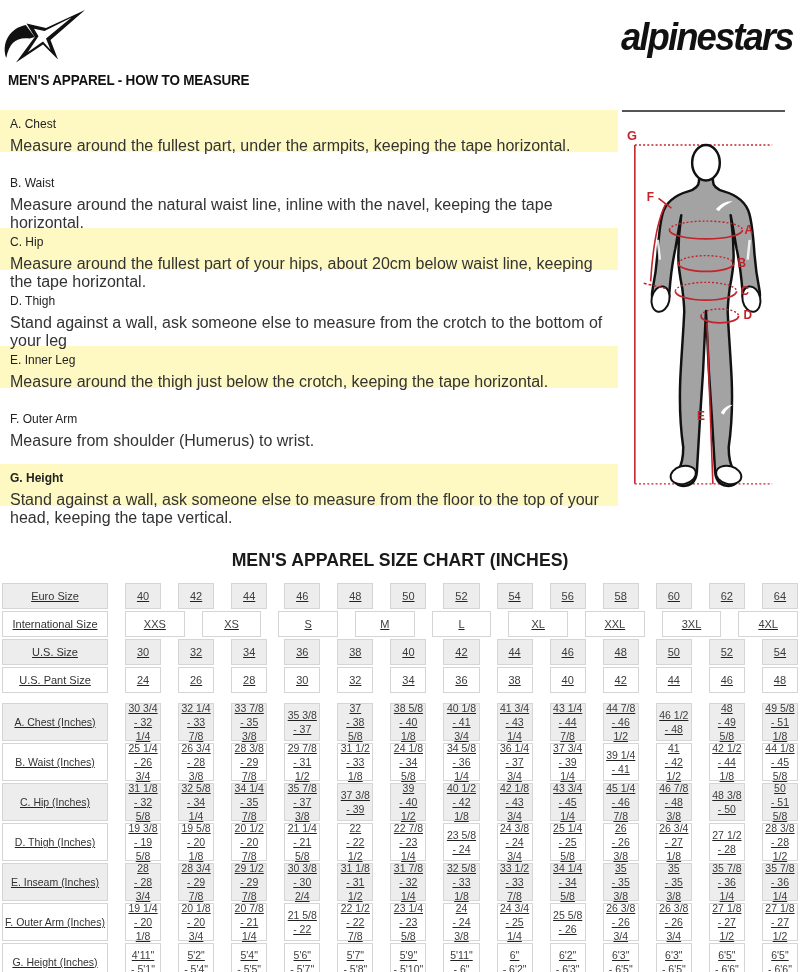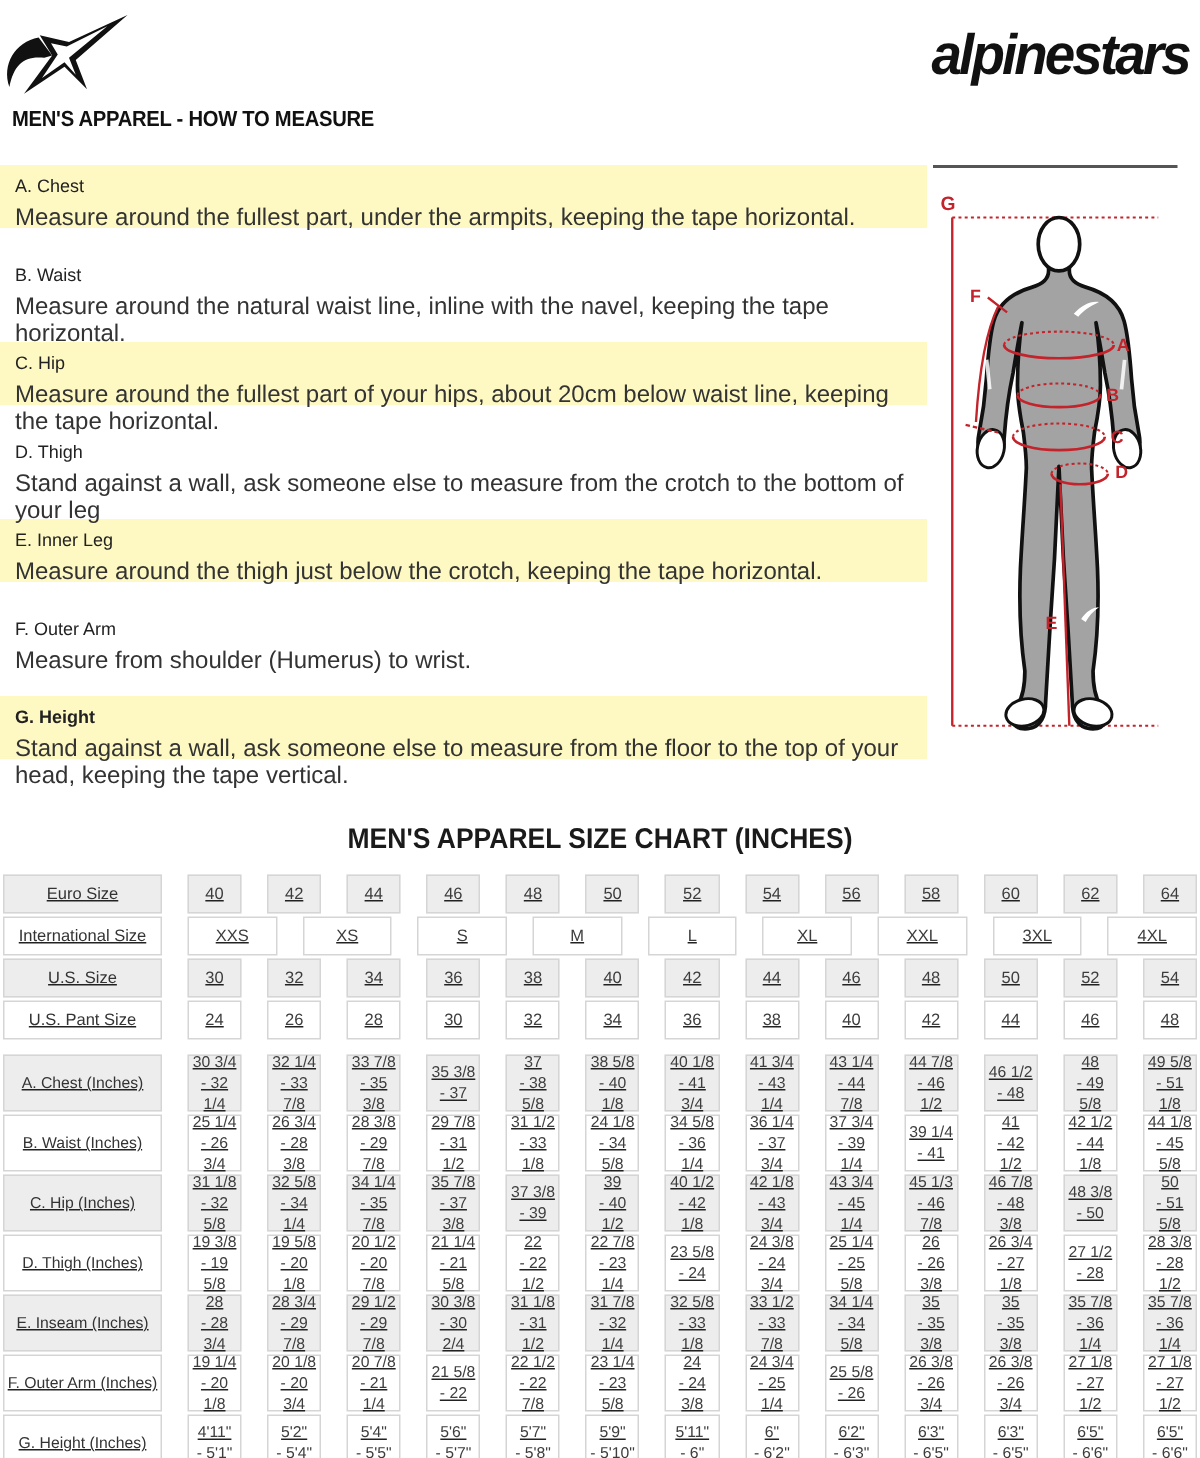--- a/index.html
+++ b/index.html
@@ -343,21 +343,21 @@
           </div>
           <div class="cell range-cell">
             <span class="rtop">42 1/8</span>
             <span class="rbot">- 43 3/4</span>
           </div>
           <div class="cell range-cell">
             <span class="rtop">43 3/4</span>
             <span class="rbot">- 45 1/4</span>
           </div>
           <div class="cell range-cell">
-            <span class="rtop">45 1/3</span>
+            <span class="rtop">45 1/4</span>
             <span class="rbot">- 46 7/8</span>
           </div>
           <div class="cell range-cell">
             <span class="rtop">46 7/8</span>
             <span class="rbot">- 48 3/8</span>
           </div>
           <div class="cell range-cell">
             <span class="rtop">48 3/8</span>
             <span class="rbot">- 50</span>
           </div>

